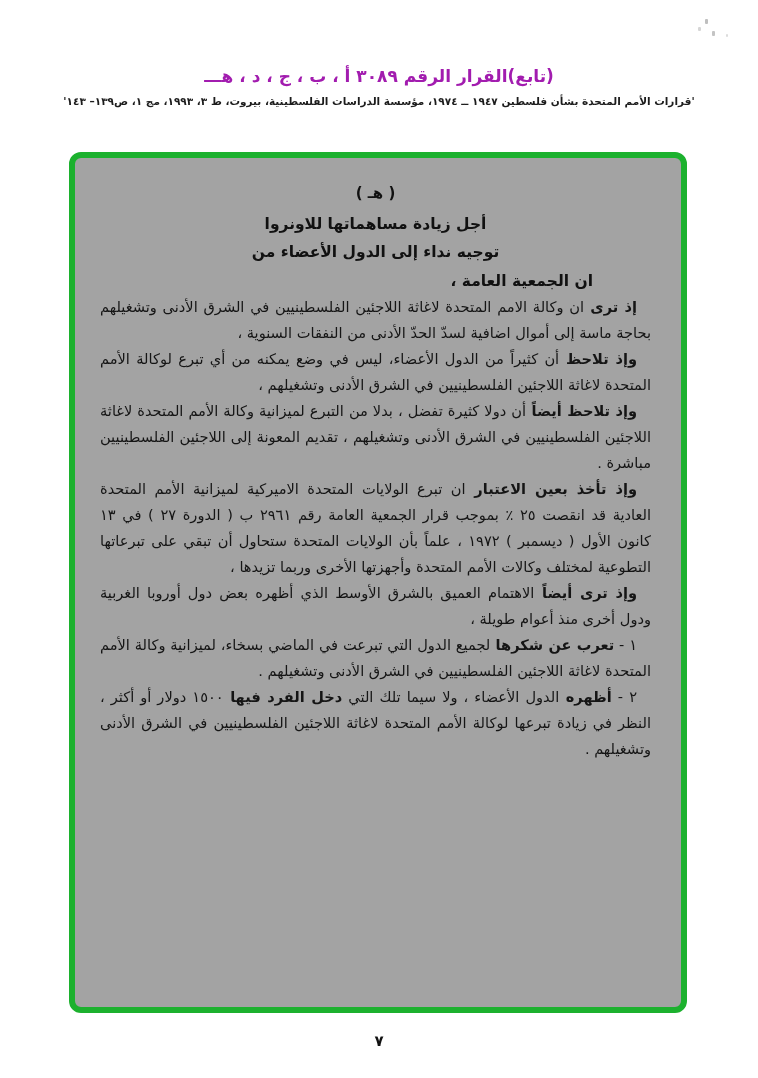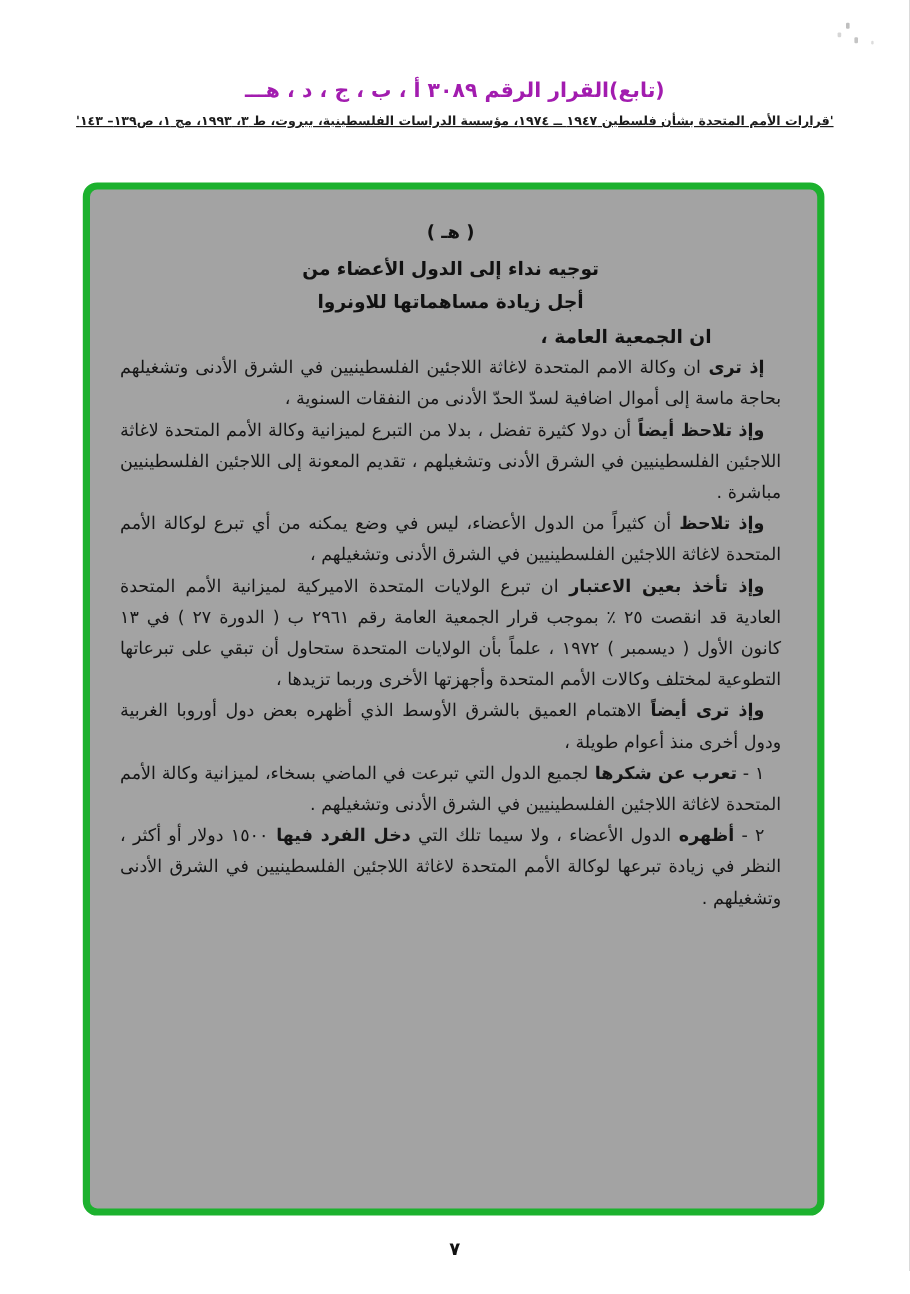--- a/index.html
+++ b/index.html
@@ -10,21 +10,21 @@
     color:#111111;
   }
   .speck{position:absolute;background:#8a8a8a;border-radius:1px;}
   .page-header{
     position:absolute;top:66px;left:0;width:758px;text-align:center;direction:rtl;
   }
   .page-header .h1{
     font-size:17px;font-weight:bold;letter-spacing:0.5px;color:#a21caf;
   }
   .page-header .h2{
-    margin-top:9px;font-size:10.5px;font-weight:bold;color:#1c1c1c;white-space:nowrap;text-decoration:underline;
+    margin-top:9px;font-size:10.5px;font-weight:bold;color:#1c1c1c;white-space:nowrap;
   }
   .green-box{
     position:absolute;left:69px;top:152px;width:618px;height:861px;
     border:6px solid var(--frame-color,#1cb12e);border-radius:12px;
     box-sizing:border-box;background:#a3a3a3;
   }
   .box-inner{
     position:absolute;top:26px;left:25px;right:30px;bottom:10px;
     direction:rtl;
   }
@@ -58,27 +58,27 @@
 <div class="speck" style="left:726px;top:34px;width:2px;height:3px;opacity:.3;"></div>
 
 <div class="page-header">
   <div class="h1">(تابع)القرار الرقم ٣٠٨٩ أ ، ب ، ج ، د ، هـــ</div>
   <div class="h2">'قرارات الأمم المتحدة بشأن فلسطين ١٩٤٧ ــ ١٩٧٤، مؤسسة الدراسات الفلسطينية، بيروت، ط ٣، ١٩٩٣، مج ١، ص١٣٩– ١٤٣'</div>
 </div>
 
 <div class="green-box" style="border-color: rgb(28, 177, 46);">
   <div class="box-inner">
     <p class="section-letter">( هـ )</p>
+    <p class="doc-title">أجل زيادة مساهماتها للاونروا</p>
     <p class="doc-title">توجيه نداء إلى الدول الأعضاء من</p>
-    <p class="doc-title">أجل زيادة مساهماتها للاونروا</p>
     <p class="preamble">ان الجمعية العامة ،</p>
     <div class="paragraphs">
         <p class="para"><span class="b">إذ ترى </span><span>ان وكالة الامم المتحدة لاغاثة اللاجئين الفلسطينيين في الشرق الأدنى وتشغيلهم بحاجة ماسة إلى أموال اضافية لسدّ الحدّ الأدنى من النفقات السنوية ،</span></p>
+        <p class="para"><span class="b">وإذ تلاحظ </span><span>أن كثيراً من الدول الأعضاء، ليس في وضع يمكنه من أي تبرع لوكالة الأمم المتحدة لاغاثة اللاجئين الفلسطينيين في الشرق الأدنى وتشغيلهم ،</span></p>
         <p class="para"><span class="b">وإذ تلاحظ أيضاً </span><span>أن دولا كثيرة تفضل ، بدلا من التبرع لميزانية وكالة الأمم المتحدة لاغاثة اللاجئين الفلسطينيين في الشرق الأدنى وتشغيلهم ، تقديم المعونة إلى اللاجئين الفلسطينيين مباشرة .</span></p>
-        <p class="para"><span class="b">وإذ تلاحظ </span><span>أن كثيراً من الدول الأعضاء، ليس في وضع يمكنه من أي تبرع لوكالة الأمم المتحدة لاغاثة اللاجئين الفلسطينيين في الشرق الأدنى وتشغيلهم ،</span></p>
         <p class="para"><span class="b">وإذ تأخذ بعين الاعتبار </span><span>ان تبرع الولايات المتحدة الاميركية لميزانية الأمم المتحدة العادية قد انقصت ٢٥ ٪ بموجب قرار الجمعية العامة رقم ٢٩٦١ ب ( الدورة ٢٧ ) في ١٣ كانون الأول ( ديسمبر ) ١٩٧٢ ، علماً بأن الولايات المتحدة ستحاول أن تبقي على تبرعاتها التطوعية لمختلف وكالات الأمم المتحدة وأجهزتها الأخرى وربما تزيدها ،</span></p>
         <p class="para"><span class="b">وإذ ترى أيضاً </span><span>الاهتمام العميق بالشرق الأوسط الذي أظهره بعض دول أوروبا الغربية ودول أخرى منذ أعوام طويلة ،</span></p>
         <p class="para"><span>١ - </span><span class="b">تعرب عن شكرها </span><span>لجميع الدول التي تبرعت في الماضي بسخاء، لميزانية وكالة الأمم المتحدة لاغاثة اللاجئين الفلسطينيين في الشرق الأدنى وتشغيلهم .</span></p>
         <p class="para"><span>٢ - </span><span class="b">أظهره </span><span>الدول الأعضاء ، ولا سيما تلك التي </span><span class="b">دخل الفرد فيها </span><span>١٥٠٠ دولار أو أكثر ، النظر في زيادة تبرعها لوكالة الأمم المتحدة لاغاثة اللاجئين الفلسطينيين في الشرق الأدنى وتشغيلهم .</span></p>
       </div>
   </div>
 </div>
 
 <div class="page-number">٧</div>
 

